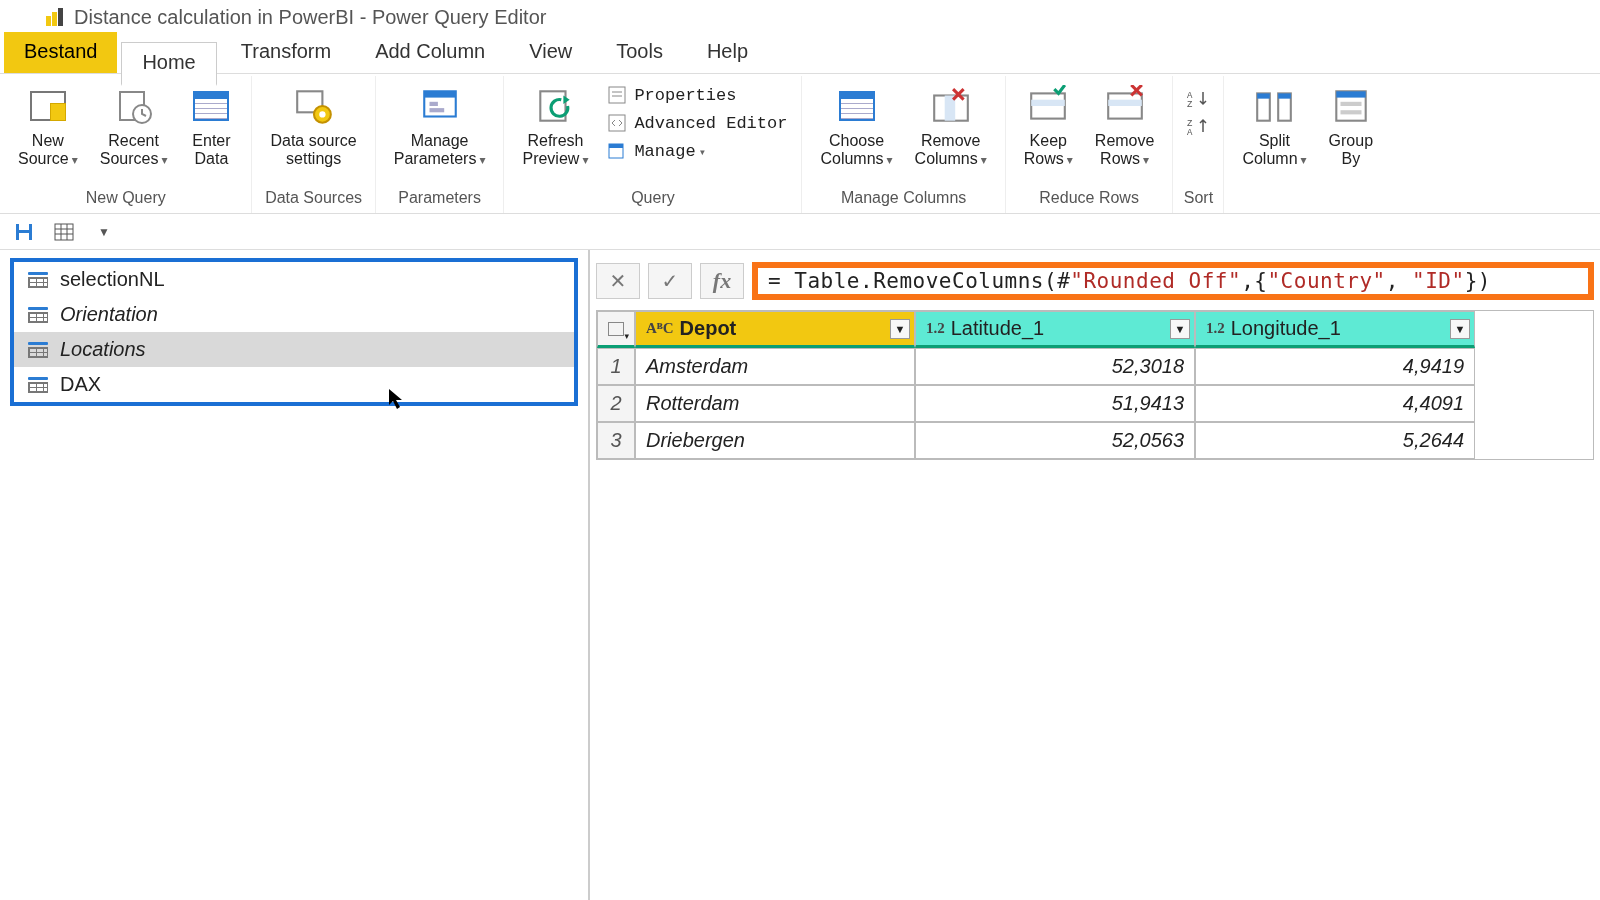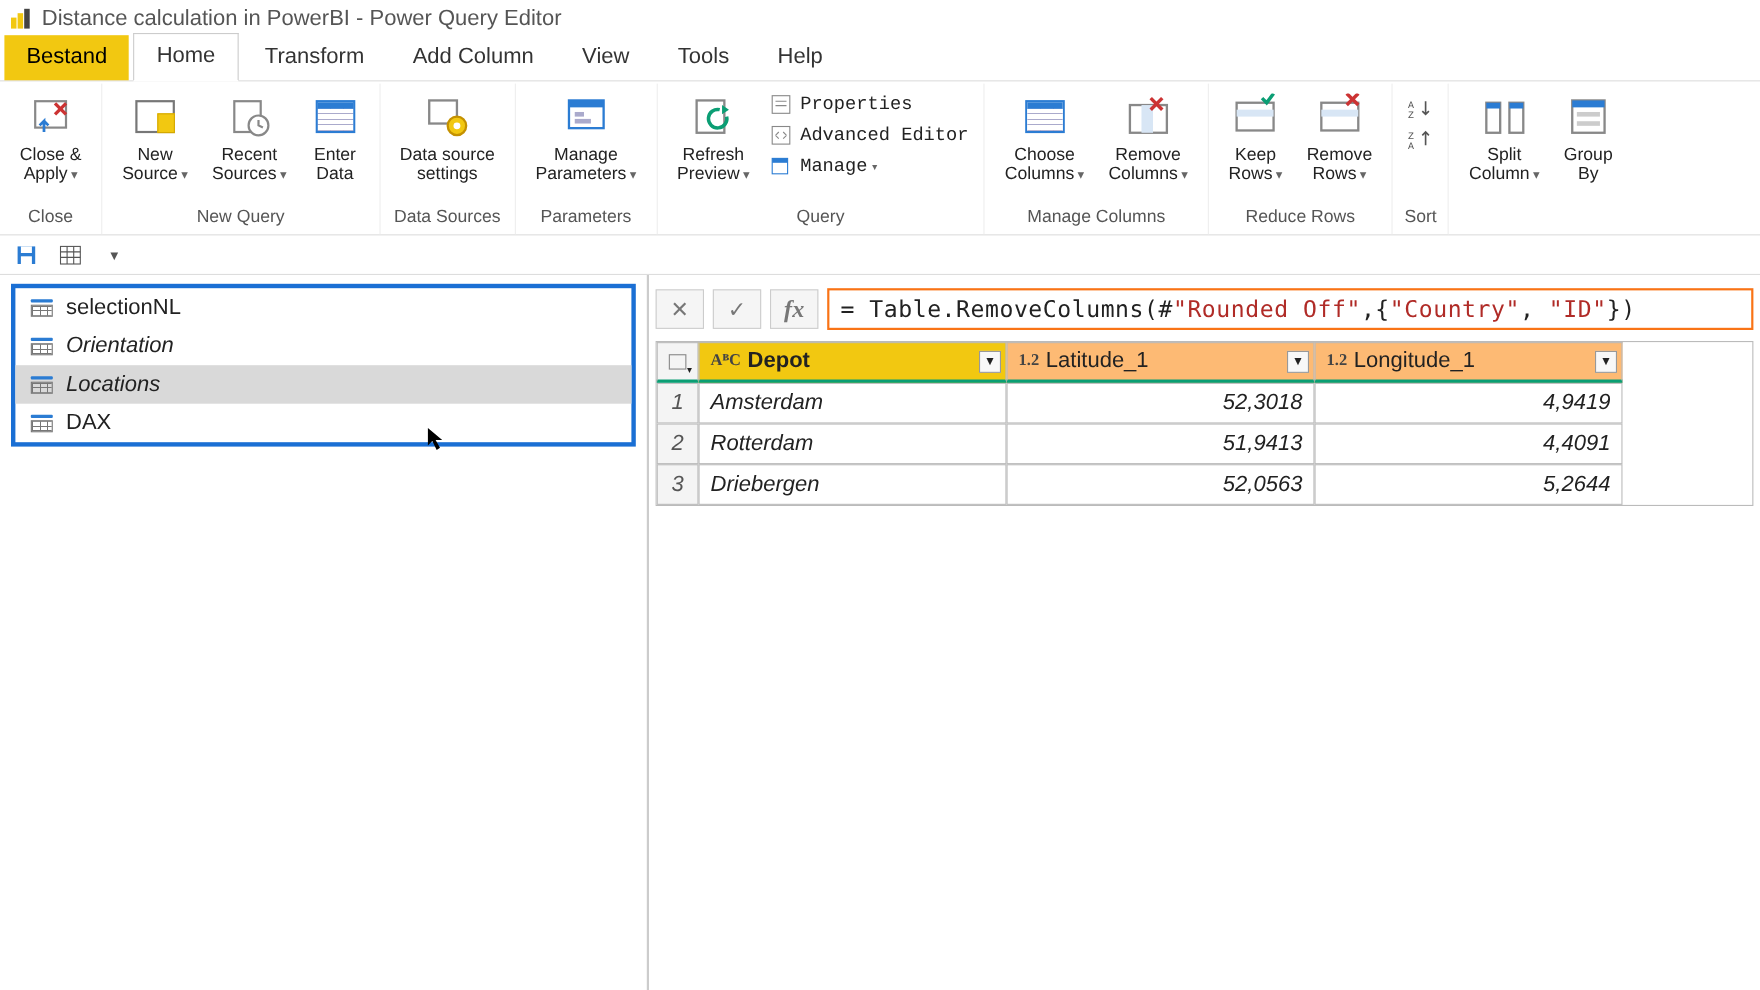--- a/index.html
+++ b/index.html
@@ -1,31 +1,31 @@
 <!DOCTYPE html>
 <html><head>
 <meta charset="utf-8">
 <style>
   * { box-sizing: border-box; }
   html, body { margin:0; padding:0; font-family: "Segoe UI", Arial, sans-serif; font-size:18px; color:#222; background:#fff; }
   .window { width:1600px; height:900px; overflow:hidden; position:relative; }
 
   
-  .titlebar { height:34px; display:flex; align-items:center; padding:0 10px; font-size:20px; color:#555; }
+  .titlebar { height:34px; display:flex; align-items:center; padding:0 10px; font-size:20px; color:#555;margin-left:36px; }
   .titlebar .appicon { width:18px; height:18px; margin-right:10px; position:relative; }
   .appicon .bar { position:absolute; bottom:0; width:5px; }
   .appicon .b1 { left:0; height:10px; background:#f2c811; }
   .appicon .b2 { left:6px; height:14px; background:#f2c811; }
   .appicon .b3 { left:12px; height:18px; background:#444; }
 
   
   .menubar { height:40px; display:flex; align-items:flex-end; border-bottom:1px solid #ddd; padding-left:4px; gap:4px; }
   .menu-tab { padding:8px 20px 10px; font-size:20px; color:#333; cursor:pointer; }
   .menu-tab.file { background:#f2c811; color:#000; font-weight:500; }
-  .menu-tab.active { background:#fff; border:1px solid #ccc; border-bottom:2px solid #fff; position:relative; top:1px; }
+  .menu-tab.active { background:#fff; border:1px solid #ccc; border-bottom:2px solid #fff; position:relative; top:13px; }
 
   
   .ribbon { height:140px; display:flex; border-bottom:1px solid #ddd; padding:2px 0 0; }
   .rgroup { display:flex; flex-direction:column; align-items:center; padding:4px 10px 2px; border-right:1px solid #eee; }
   .rgroup .items { display:flex; gap:6px; flex:1; align-items:flex-start; }
   .rgroup .grouplabel { font-size:16px; color:#555; padding:2px 0 4px; }
   .ritem { display:flex; flex-direction:column; align-items:center; justify-content:flex-start; padding:4px 8px; cursor:pointer; font-size:16px; text-align:center; line-height:1.15; }
   .ritem .icon { width:44px; height:44px; margin-bottom:4px; display:flex; align-items:center; justify-content:center; }
   .ritem .label { white-space:pre-line; }
   .caret::after { content:"▾"; font-size:12px; color:#666; margin-left:3px; }
@@ -50,30 +50,30 @@
   .qicon::before { content:""; position:absolute; top:0; left:0; right:0; height:3px; background:#2b7cd3; border-radius:1px; }
   .qicon::after { content:""; position:absolute; top:5px; left:0; right:0; bottom:0; background:repeating-linear-gradient(#777 0 1px, transparent 1px 4px), repeating-linear-gradient(90deg, #777 0 1px, transparent 1px 7px); border:1px solid #777; }
 
   .cursor { position:absolute; left:388px; top:138px; width:18px; height:22px; }
 
   
   .main { flex:1; padding:8px 6px; }
   .formula-row { display:flex; align-items:center; gap:8px; padding:4px 0 10px; }
   .fbtn { width:44px; height:36px; border:1px solid #ccc; background:#f5f5f5; display:flex; align-items:center; justify-content:center; cursor:pointer; font-size:20px; color:#777; }
   .fx { font-family: 'Segoe UI', serif; font-style:italic; font-size:22px; font-weight:600; }
-  .formula { flex:1; border:2px solid #f97316; height:38px; padding:4px 10px; font-family: "Segoe UI", monospace; font-size:21px; letter-spacing:0.5px; display:flex; align-items:center; white-space:pre; overflow:hidden; }
+  .formula { flex:1; border:6px solid #f97316; height:38px; padding:4px 10px; font-family: "Segoe UI", monospace; font-size:21px; letter-spacing:0.5px; display:flex; align-items:center; white-space:pre; overflow:hidden; }
   .formula .str { color:#b02b27; }
 
   
   .datagrid { border:1px solid #bbb; }
   .dg-head { display:flex; }
   .dg-row { display:flex; }
   .rownum-col { width:38px; }
   .cell { border:1px solid #bbb; padding:6px 10px; font-size:20px; height:37px; display:flex; align-items:center; }
-  .headcell { background:#fdba74; position:relative; font-weight:400; }
+  .headcell { background:#5eead4; position:relative; font-weight:400; }
   .headcell.selected { background:#f2c811; border-bottom:3px solid #0b9e74; }
   .headcell:not(.selected) { border-bottom:3px solid #0b9e74; }
   .headcell .dtype { font-family: Liberation Serif, serif; font-size:15px; color:#444; margin-right:6px; font-weight:600; }
   .headcell .dd { position:absolute; right:4px; top:50%; transform:translateY(-50%); width:20px; height:20px; border:1px solid #999; background:#f8f8f8; display:flex; align-items:center; justify-content:center; font-size:11px; cursor:pointer; }
   .rowhead { background:#f4f4f4; justify-content:center; color:#555; font-style:italic; }
   .dcell { font-style:italic; }
   .dcell.num { justify-content:flex-end; }
   .corner { background:#f4f4f4; justify-content:center; }
   .corner .mini { width:18px; height:14px; border:1px solid #888; position:relative; }
   .corner .mini::after { content:"▾"; position:absolute; right:-6px; bottom:-6px; font-size:9px; }
@@ -106,37 +106,20 @@
     <div class="menu-tab active">Home</div>
     <div class="menu-tab">Transform</div>
     <div class="menu-tab">Add Column</div>
     <div class="menu-tab">View</div>
     <div class="menu-tab">Tools</div>
     <div class="menu-tab">Help</div>
   </div>
 
   <div class="ribbon">
 
-    <div class="rgroup">
-      <div class="items">
-        <div class="ritem">
-          <div class="icon">
-            <svg width="40" height="40" viewBox="0 0 40 40">
-              <rect x="6" y="6" width="28" height="24" fill="#fff" stroke="#888" stroke-width="2"></rect>
-              <line x1="24" y1="8" x2="34" y2="18" stroke="#c33" stroke-width="3"></line>
-              <line x1="34" y1="8" x2="24" y2="18" stroke="#c33" stroke-width="3"></line>
-              <path d="M14 34 L14 24 L10 28 M14 24 L18 28" stroke="#2b7cd3" stroke-width="2.5" fill="none"></path>
-            </svg>
-          </div>
-          <span class="label caret">Close &amp;
-Apply</span>
-        </div>
-      </div>
-      <div class="grouplabel">Close</div>
-    </div>
 
     <div class="rgroup">
       <div class="items">
         <div class="ritem">
           <div class="icon">
               <div class="ico-tableyellow"></div>
             </div>
           <span class="label caret">New
 Source</span>
         </div>

